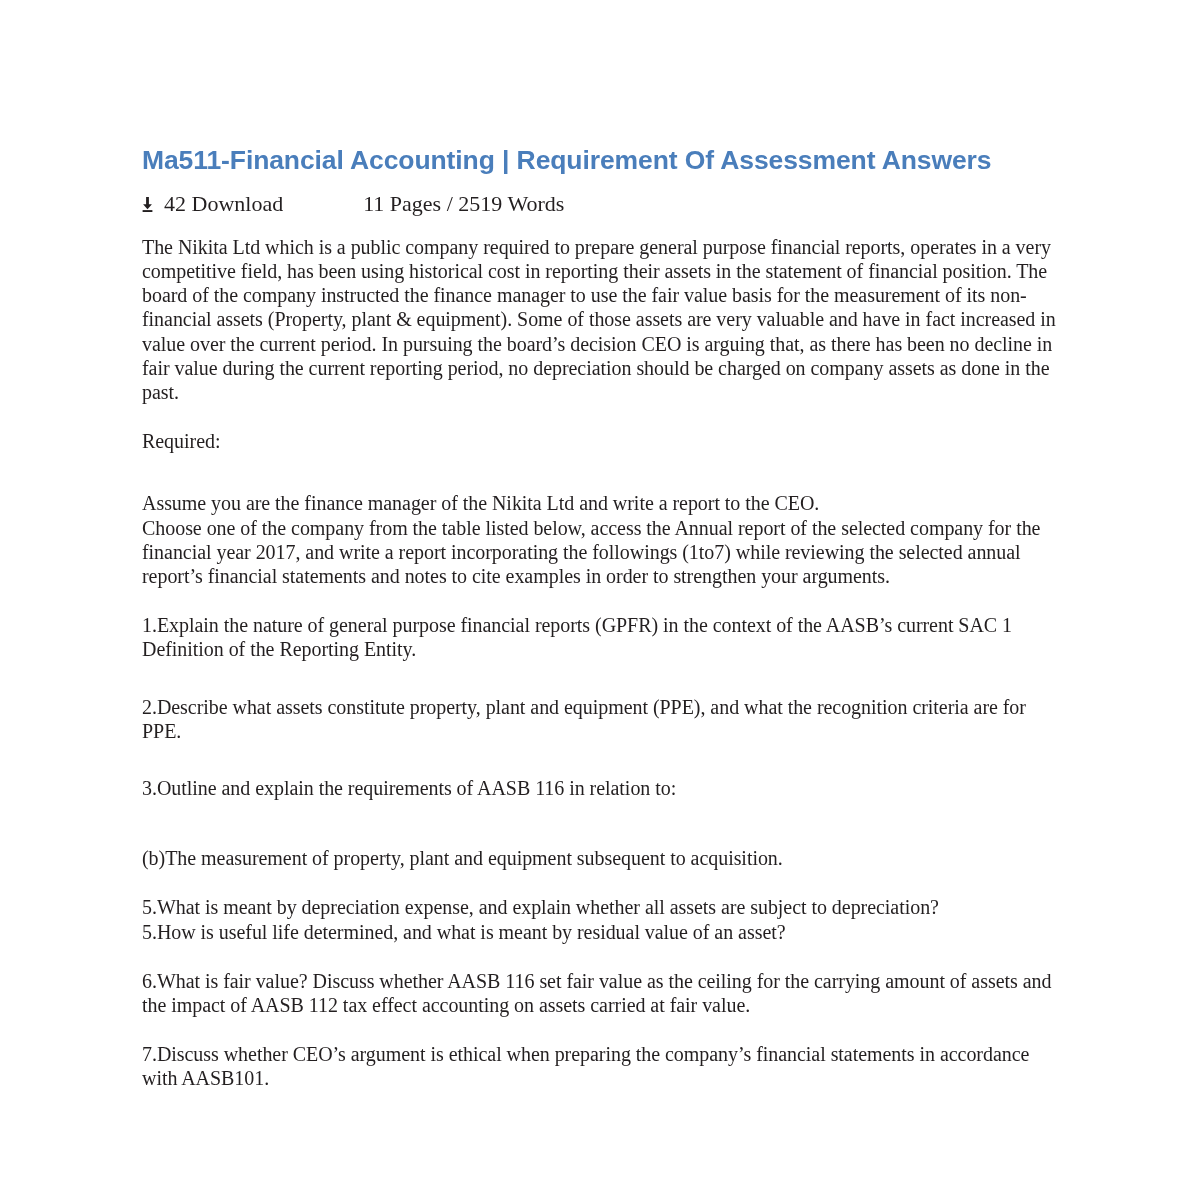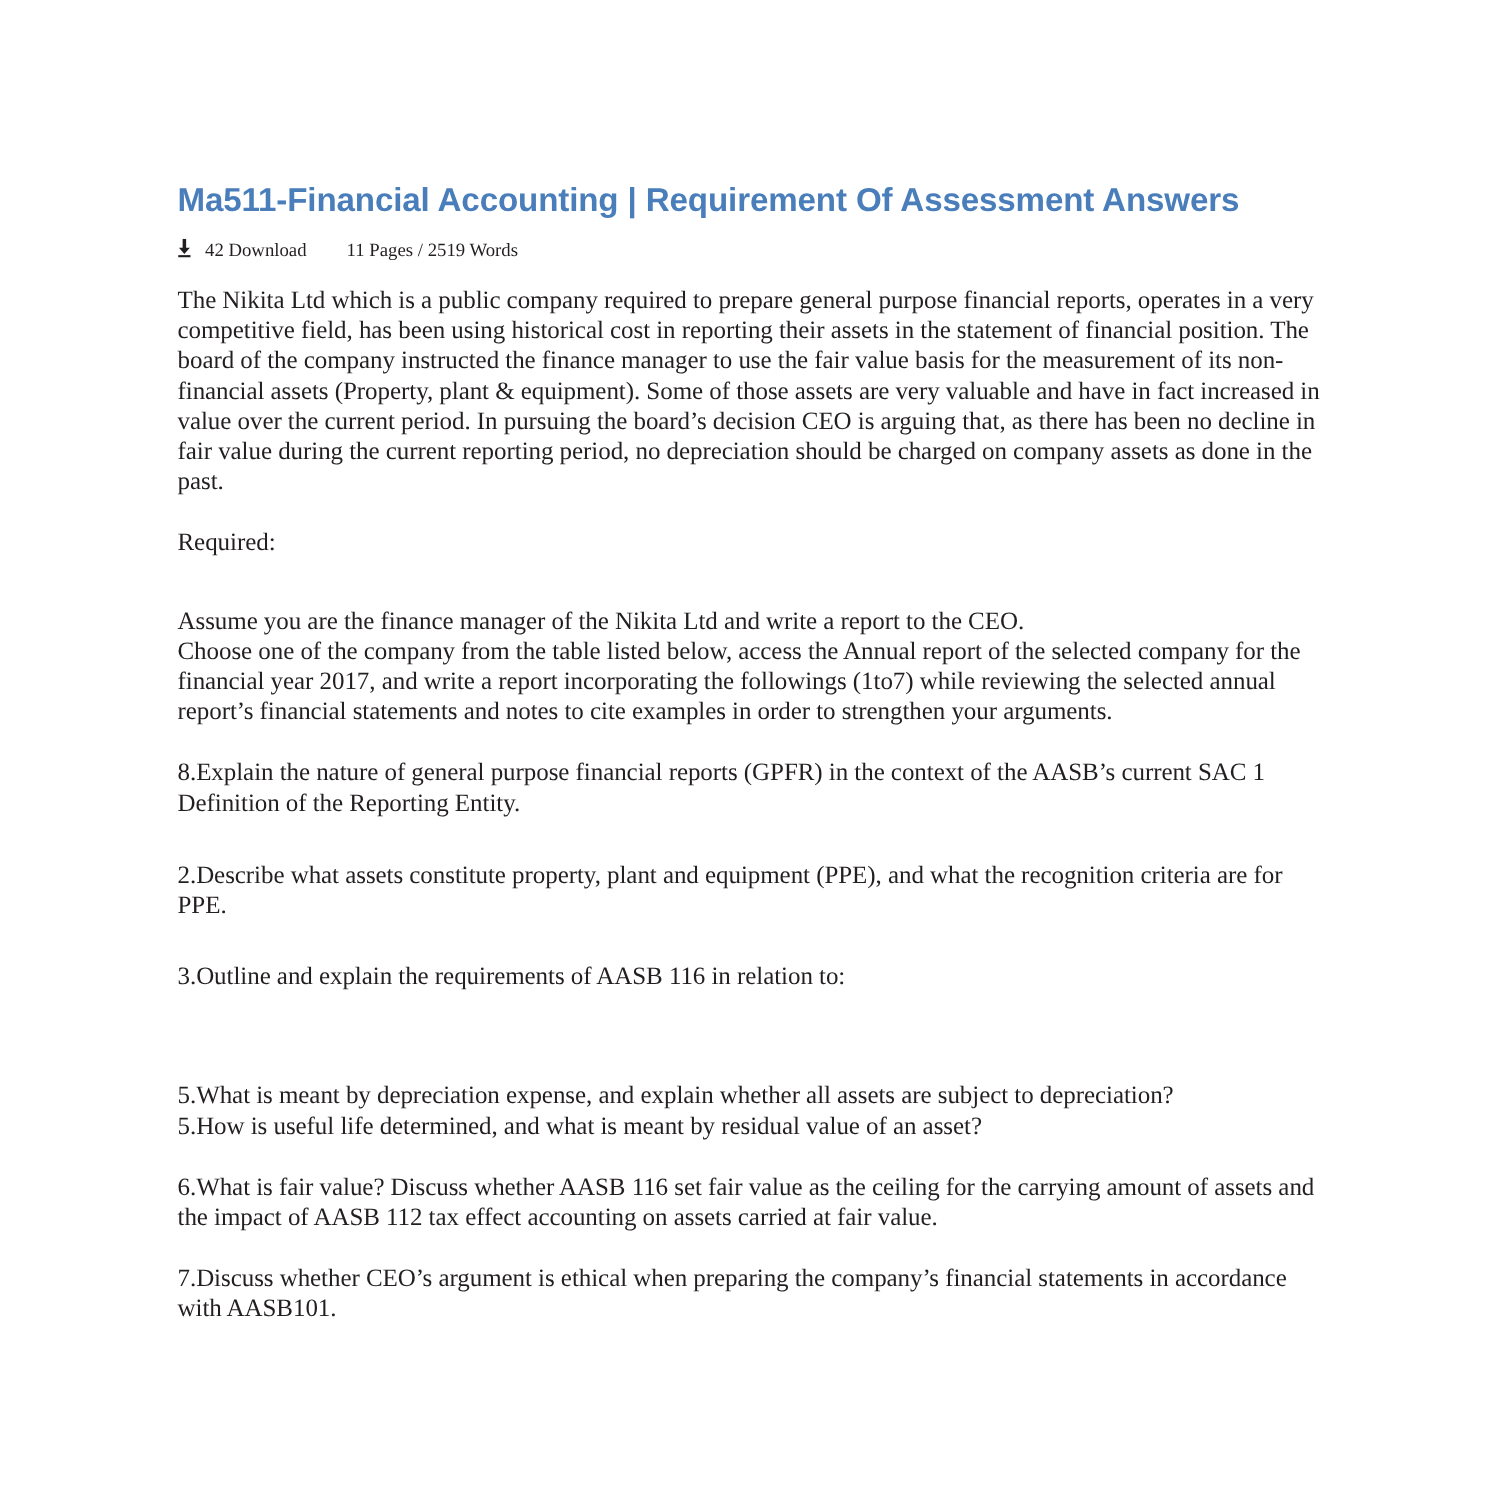--- a/index.html
+++ b/index.html
@@ -32,42 +32,42 @@
     color: #4a7ebb;
     letter-spacing: -0.1px;
     line-height: 1.18;
     margin: 0 0 14px 0;
     white-space: nowrap;
   }
 
   .meta-row {
     display: flex;
     align-items: baseline;
-    font-size: 15px;
+    font-size: 22px;
     line-height: 1.25;
     margin: 0 0 17px 0;
     color: #231f20;
   }
   .meta-downloads {
     display: inline-flex;
     align-items: baseline;
     white-space: nowrap;
   }
   .dl-icon {
     display: inline-block;
     width: 11px;
     height: 15px;
     position: relative;
     top: 1px;
     margin-right: 11px;
     flex: none;
   }
   .dl-icon svg { display: block; }
   .meta-pages {
-    margin-left: 32px;
+    margin-left: 80px;
     white-space: nowrap;
   }
 
   .body-block {
     font-size: 20px;
     line-height: 24.2px;
     margin: 0;
     text-align: left;
     max-width: 925px;
     letter-spacing: -0.05px;
@@ -105,35 +105,36 @@
 
   <p class="body-block">Required:</p>
 
   <div class="gap-xl"></div>
 
   <p class="body-block">Assume you are the finance manager of the Nikita Ltd and write a report to the CEO.</p>
   <p class="body-block">Choose one of the company from the table listed below, access the Annual report of the selected company for the financial year 2017, and write a report incorporating the followings (1to7) while reviewing the selected annual report’s financial statements and notes to cite examples in order to strengthen your arguments.</p>
 
   <div class="gap-md"></div>
 
-  <p class="body-block">8.Explain the nature of general purpose financial reports (GPFR) in the context of the AASB’s current SAC 1 Definition of the Reporting Entity.</p>
+  <p class="body-block">1.Explain the nature of general purpose financial reports (GPFR) in the context of the AASB’s current SAC 1 Definition of the Reporting Entity.</p>
 
   <div class="gap-lg"></div>
 
   <p class="body-block">2.Describe what assets constitute property, plant and equipment (PPE), and what the recognition criteria are for PPE.</p>
 
   <div class="gap-lg"></div>
 
   <p class="body-block">3.Outline and explain the requirements of AASB 116 in relation to:</p>
 
   <div class="gap-sm"></div>
 
 
   <div class="gap-sm"></div>
 
+  <p class="body-block">(b)The measurement of property, plant and equipment subsequent to acquisition.</p>
 
   <div class="gap-md"></div>
 
   <p class="body-block">5.What is meant by depreciation expense, and explain whether all assets are subject to depreciation?</p>
   <p class="body-block">5.How is useful life determined, and what is meant by residual value of an asset?</p>
 
   <div class="gap-md"></div>
 
   <p class="body-block">6.What is fair value? Discuss whether AASB 116 set fair value as the ceiling for the carrying amount of assets and the impact of AASB 112 tax effect accounting on assets carried at fair value.</p>
 

